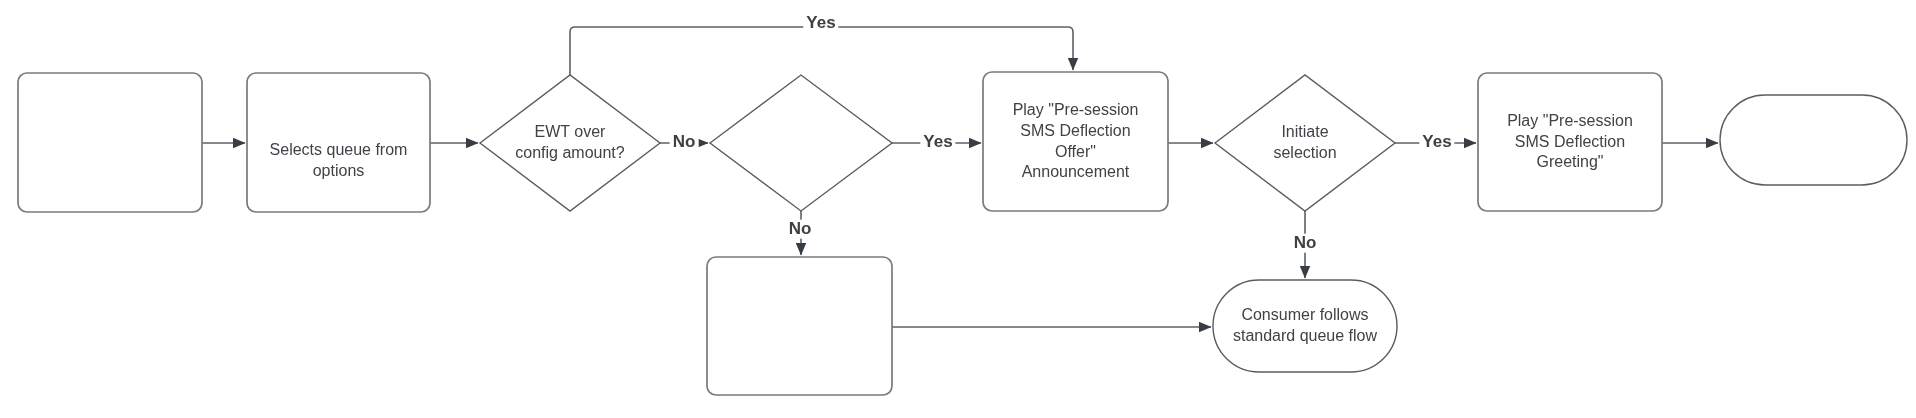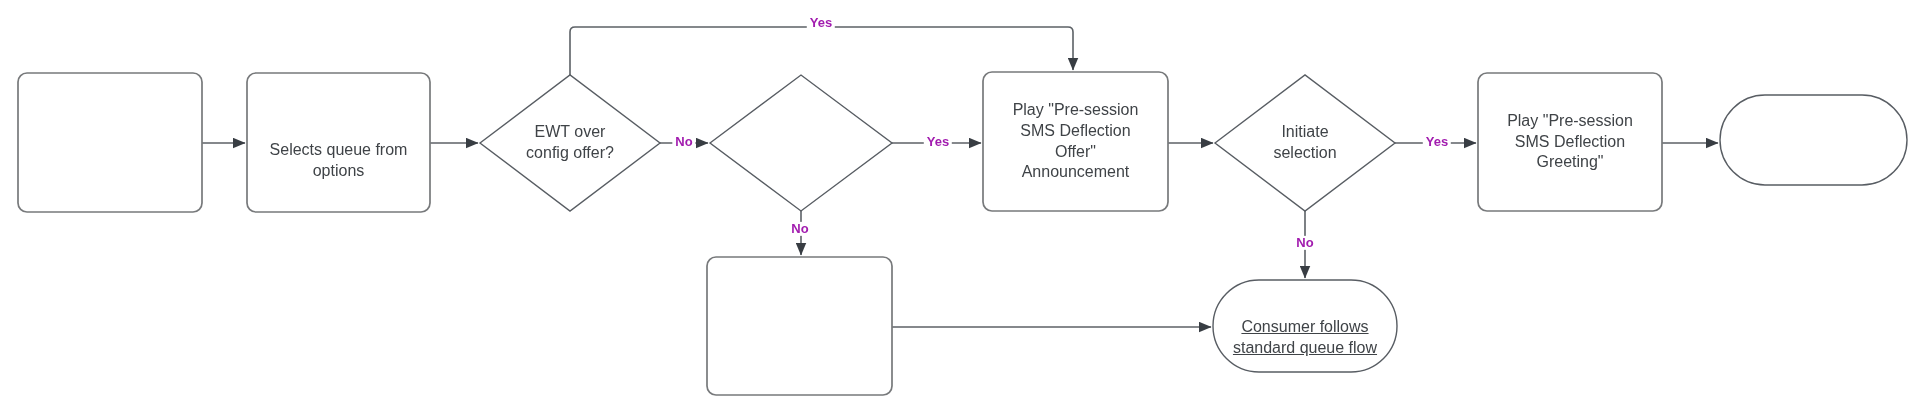--- a/index.html
+++ b/index.html
@@ -28,36 +28,36 @@
     white-space: pre-line;
     box-sizing: border-box;
     padding: 0 10px;
   }
   .edge-label {
     position: absolute;
     transform: translate(-50%, -50%);
     background: #ffffff;
     padding: 0 3px;
     font-weight: bold;
-    font-size: 13px;
-    color: #a21caf;
+    font-size: 17px;
+    color: #404040;
     line-height: 1.1;
     text-align: right;
   }
   
   #t-n1 { left: 18px;   top: 73px;  width: 184px; height: 139px; }
   #t-n2 { left: 247px;  top: 73px;  width: 183px; height: 176px; }
   #t-d1 { left: 480px;  top: 75px;  width: 180px; height: 136px; }
   #t-d2 { left: 710px;  top: 75px;  width: 182px; height: 136px; }
   #t-n3 { left: 983px;  top: 72px;  width: 185px; height: 139px; }
   #t-d3 { left: 1215px; top: 75px;  width: 180px; height: 136px; }
   #t-n4 { left: 1478px; top: 73px;  width: 184px; height: 138px; }
   #t-s1 { left: 1720px; top: 95px;  width: 187px; height: 90px;  }
   #t-n5 { left: 707px;  top: 257px; width: 185px; height: 138px; }
-  #t-s2 { left: 1213px; top: 292px; width: 184px; height: 92px; text-decoration: underline;  }
+  #t-s2 { left: 1213px; top: 280px; width: 184px; height: 92px;  }
   
   #el-ewt-yes       { left: 821px;  top: 23px;  }
   #el-ewt-no        { left: 684px;  top: 142px; }
   #el-high-ewt-yes  { left: 938px;  top: 142px; }
   #el-high-ewt-no   { left: 800px;  top: 229px; }
   #el-selection-yes { left: 1437px; top: 142px; }
   #el-selection-no  { left: 1305px; top: 243px; }
 </style>
 </head>
 <body>
@@ -101,21 +101,21 @@
 
     <g fill="#ffffff" stroke="#585d63" stroke-width="1.4">
       <rect x="1720" y="95" width="187" height="90" rx="45"></rect>
       <rect x="1213" y="280" width="184" height="92" rx="46"></rect>
     </g>
   </svg>
 
   <div class="shape-label" id="t-n2">Selects queue from
 options</div>
   <div class="shape-label" id="t-d1">EWT over
-config offer?</div>
+config amount?</div>
   <div class="shape-label" id="t-n3">Play "Pre-session
 SMS Deflection
 Offer"
 Announcement</div>
   <div class="shape-label" id="t-d3">Initiate
 selection</div>
   <div class="shape-label" id="t-n4">Play "Pre-session
 SMS Deflection
 Greeting"</div>
   <div class="shape-label" id="t-s2">Consumer follows

